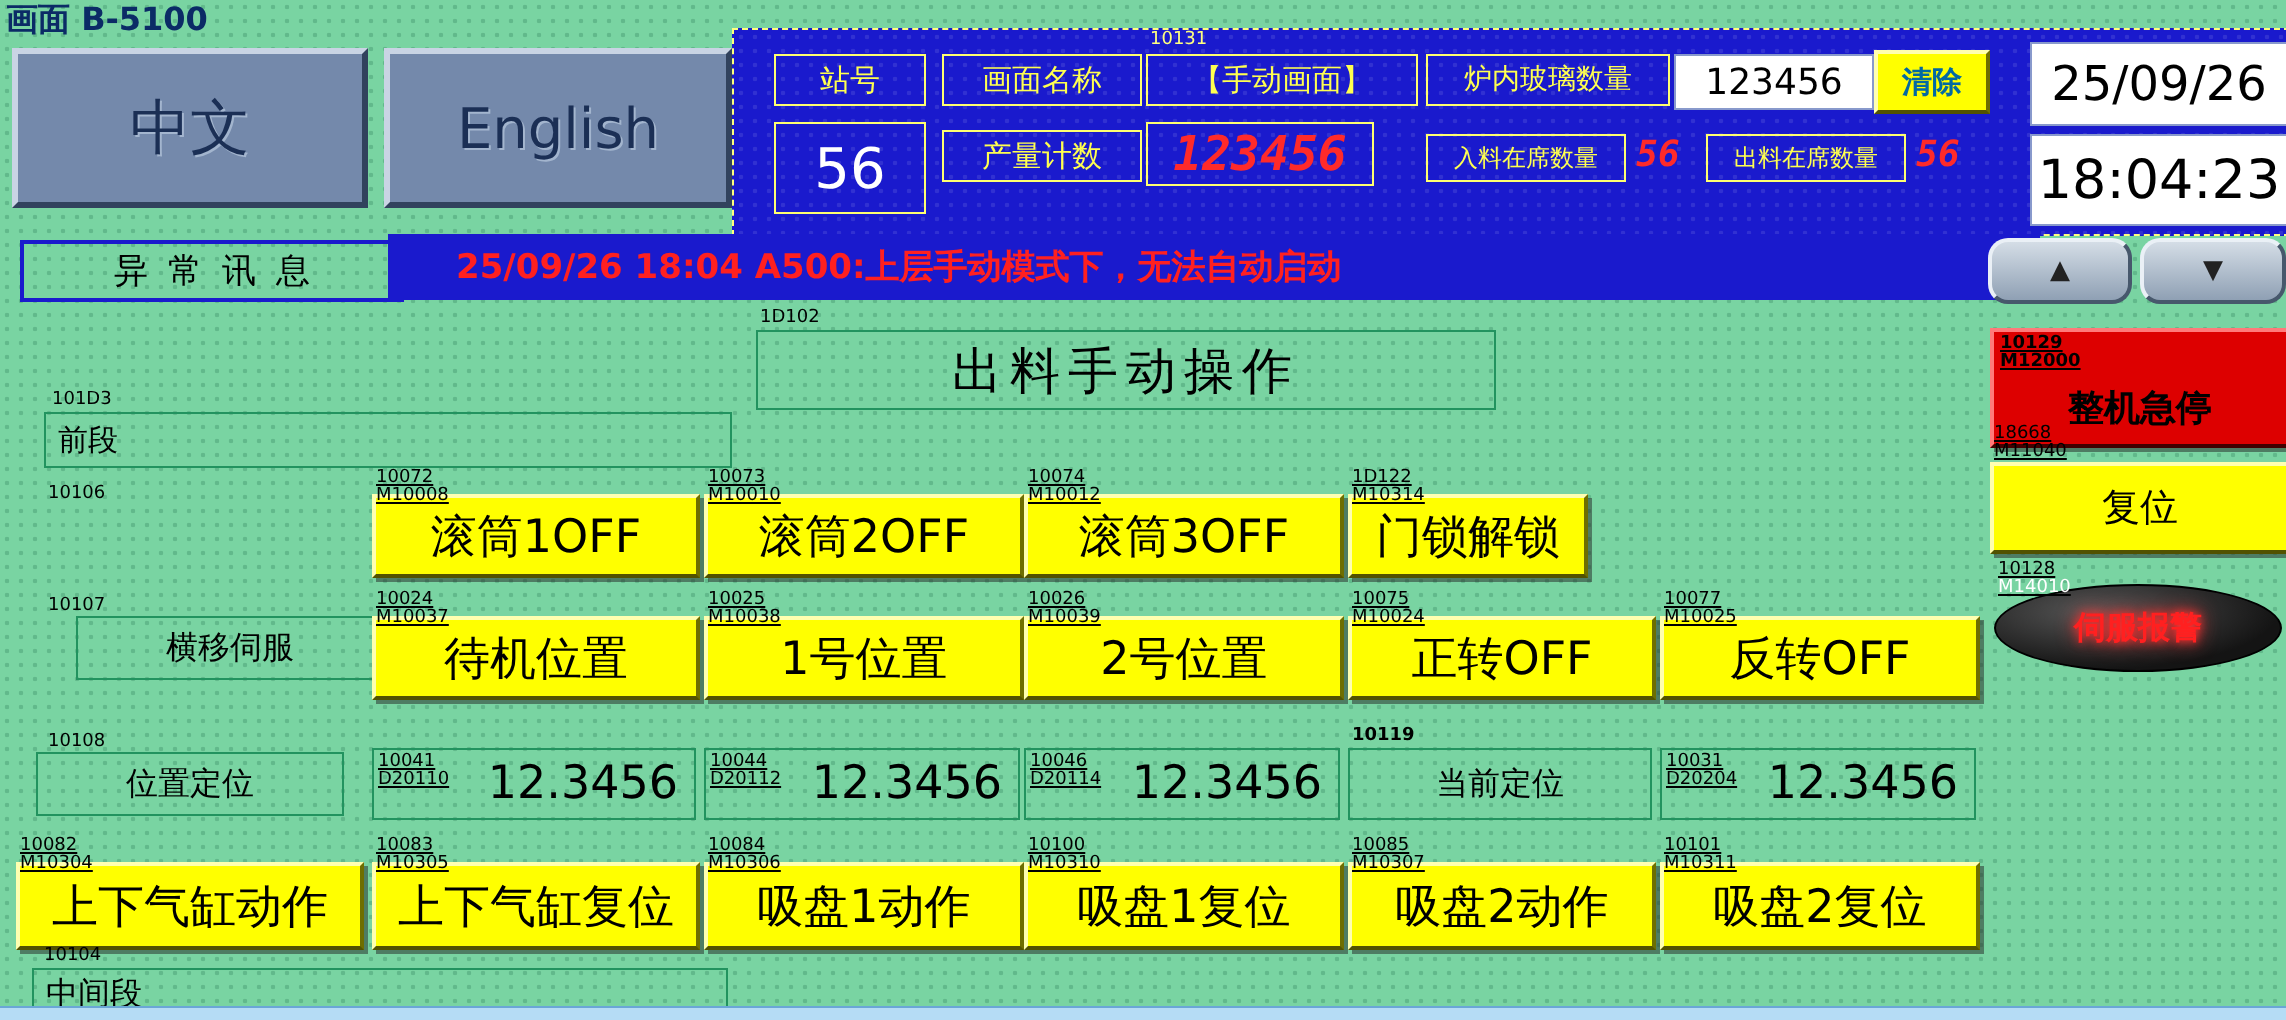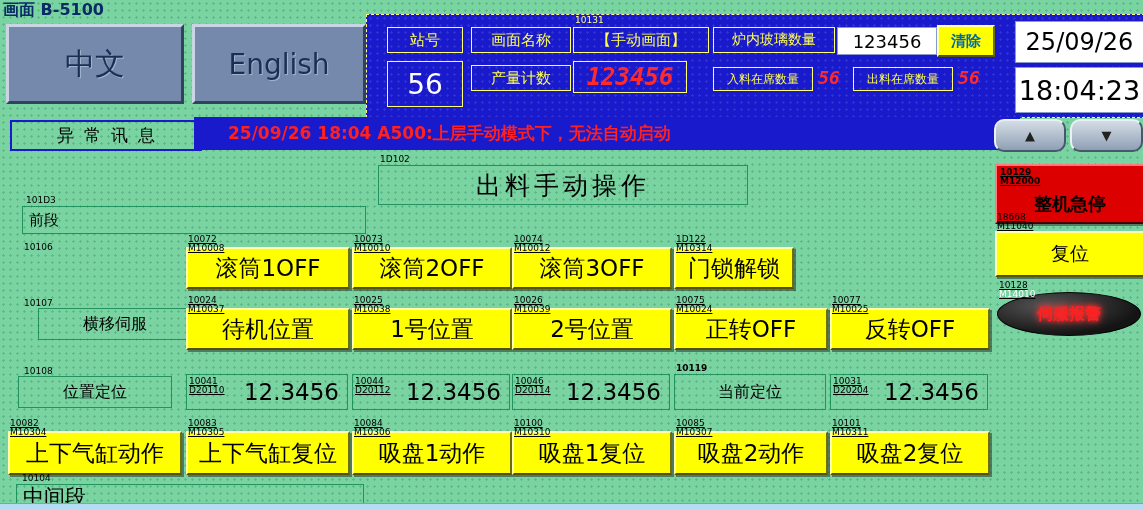--- a/index.html
+++ b/index.html
@@ -132,21 +132,21 @@
 
   <div class="smalltag" style="left:24px;top:243px;">10106</div>
 
   <div class="smalltag" style="left:24px;top:299px;">10107</div>
   <div class="greenbox" style="left:18px;top:308px;width:152px;height:30px;margin-left:20px;">横移伺服</div>
 
   <div class="smalltag" style="left:24px;top:367px;">10108</div>
   <div class="greenbox" style="left:18px;top:376px;width:152px;height:30px;">位置定位</div>
 
   <div class="smalltag" style="left:22px;top:474px;">10104</div>
-  <div class="greenbox left" style="left:16px;top:484px;width:340px;height:24px;font-size:21px;">中间段</div>
+  <div class="greenbox left" style="left:16px;top:484px;width:340px;height:24px;font-size:16px;">中间段</div>
 
   <div class="tagbox" style="left:188px;top:235px;">
     <div>10072</div>
     <div>M10008</div>
   </div>
   <div class="ybtn" style="left:186px;top:247px;width:160px;height:38px;">滚筒1OFF</div>
 
   <div class="tagbox" style="left:354px;top:235px;">
     <div>10073</div>
     <div>M10010</div>

